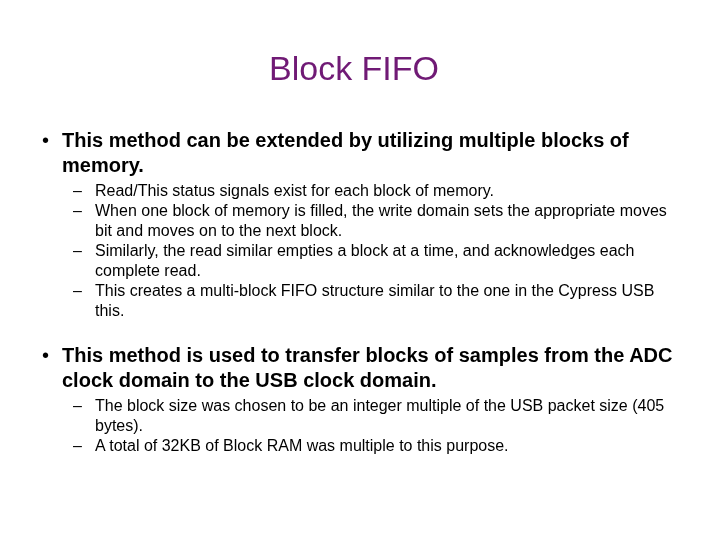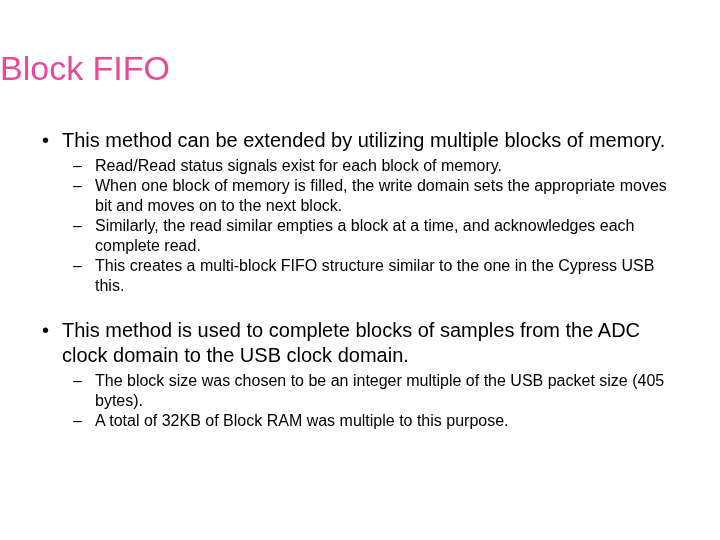--- a/index.html
+++ b/index.html
@@ -23,25 +23,25 @@
     background: #ffffff;
     box-sizing: border-box;
   }
 
   
   .slide-title {
     position: absolute;
     left: 0;
     top: 48px;
     width: 708px;
-    text-align: left;
+    text-align: center;
     font-size: 34px;
     line-height: 40px;
     font-weight: 400;
-    color: #ec4899;
+    color: #701a75;
     letter-spacing: 0px;
     white-space: nowrap;
   }
 
   
   .body {
     position: absolute;
     left: 40px;
     top: 128px;
     width: 648px;
@@ -60,20 +60,21 @@
   .l1 > .marker {
     position: absolute;
     left: 2px;
     top: 0;
     font-size: 20px;
     line-height: 25px;
     color: #000000;
   }
   .l1 .l1-text {
     display: block;
+    font-weight: bold;
   }
 
   
   .l2group {
     margin-top: 3px;
     margin-left: 33px;
   }
   .l2 {
     position: relative;
     padding-left: 22px;
@@ -109,41 +110,41 @@
   <div class="body">
 
     <div class="l1">
       <span class="marker">•</span>
       <span class="l1-text">This method can be extended by utilizing multiple blocks of memory.</span>
     </div>
 
     <div class="l2group">
       <div class="l2">
         <span class="marker">–</span>
-        <span class="l2-text">Read/Read status signals exist for each block of memory.</span>
+        <span class="l2-text">Read/This status signals exist for each block of memory.</span>
       </div>
       <div class="l2">
         <span class="marker">–</span>
         <span class="l2-text">When one block of memory is filled, the write domain sets the appropriate moves bit and moves on to the next block.</span>
       </div>
       <div class="l2">
         <span class="marker">–</span>
         <span class="l2-text">Similarly, the read similar empties a block at a time, and acknowledges each complete read.</span>
       </div>
       <div class="l2">
         <span class="marker">–</span>
         <span class="l2-text">This creates a multi-block FIFO structure similar to the one in the Cypress USB this.</span>
       </div>
     </div>
 
     <div class="group-gap"></div>
 
     <div class="l1">
       <span class="marker">•</span>
-      <span class="l1-text">This method is used to complete blocks of samples from the ADC clock domain to the USB clock domain.</span>
+      <span class="l1-text">This method is used to transfer blocks of samples from the ADC clock domain to the USB clock domain.</span>
     </div>
 
     <div class="l2group">
       <div class="l2">
         <span class="marker">–</span>
         <span class="l2-text">The block size was chosen to be an integer multiple of the USB packet size (405 bytes).</span>
       </div>
       <div class="l2">
         <span class="marker">–</span>
         <span class="l2-text">A total of 32KB of Block RAM was multiple to this purpose.</span>

